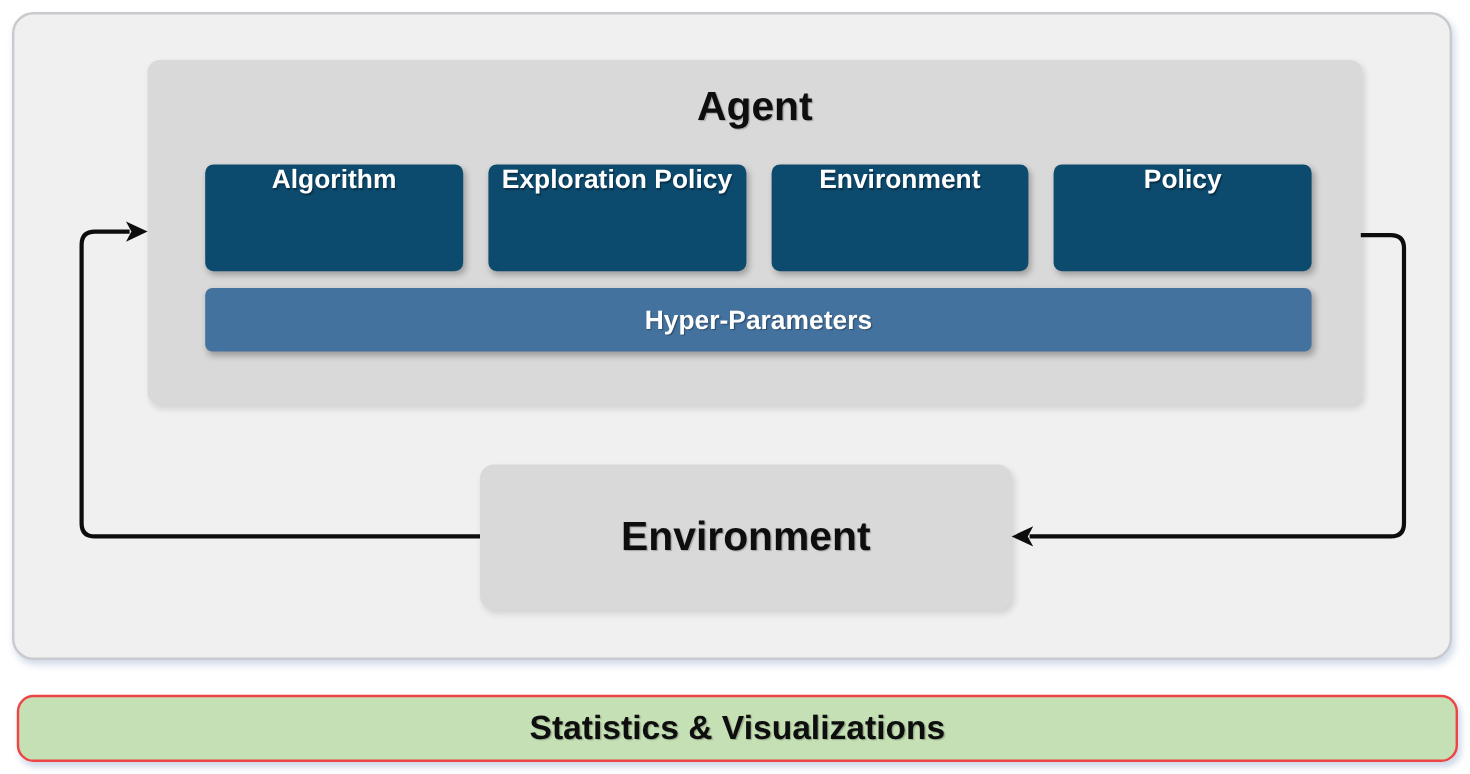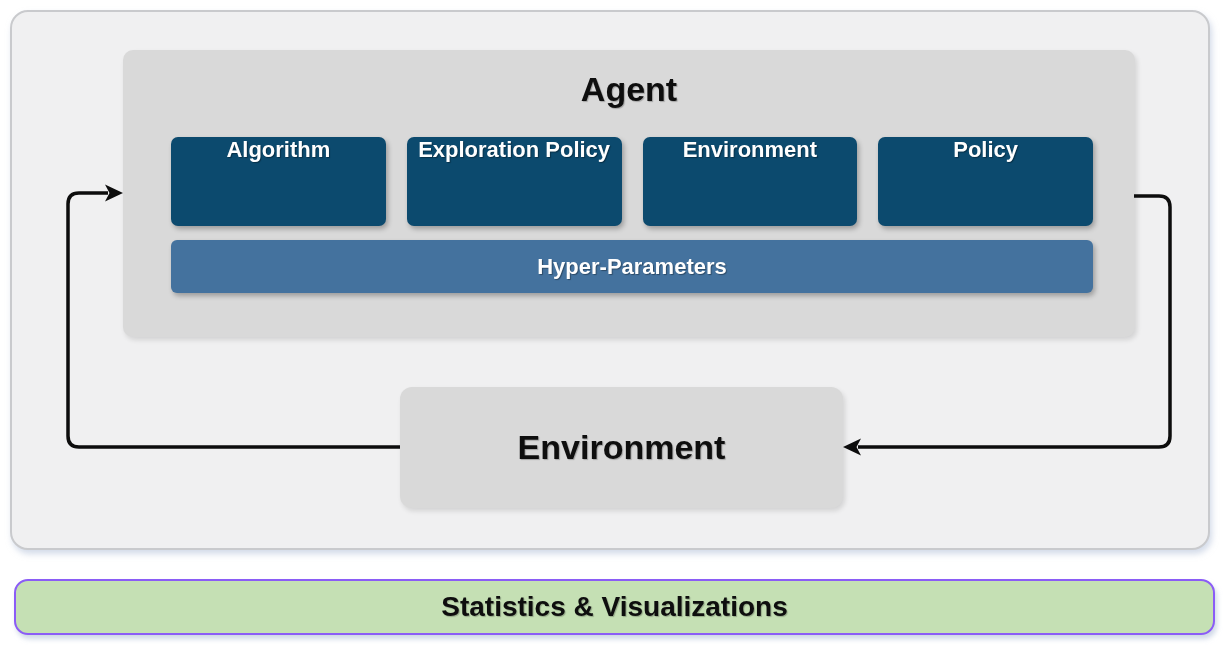--- a/index.html
+++ b/index.html
@@ -88,21 +88,21 @@
     font-size: 34px;
     font-weight: bold;
     color: #0e0e0e;
     text-shadow: 1px 1px 1px rgba(0,0,0,0.25);
   }
   .stats-bar {
     position: absolute;
     left: 14px; top: 579px;
     width: 1201px; height: 56px;
     background: #c5e0b4;
-    border: 2px solid #8b5cf6;
+    border: 2px solid #ef4444;
     border-radius: 14px;
     box-sizing: border-box;
     display: flex;
     align-items: center;
     justify-content: center;
     box-shadow: 2px 4px 5px rgba(175,190,215,0.6);
   }
   .stats-bar span {
     font-size: 28px;
     font-weight: bold;

